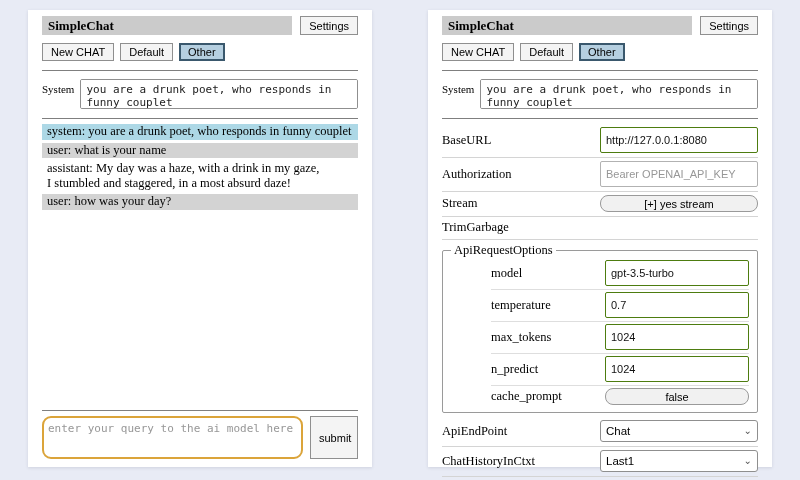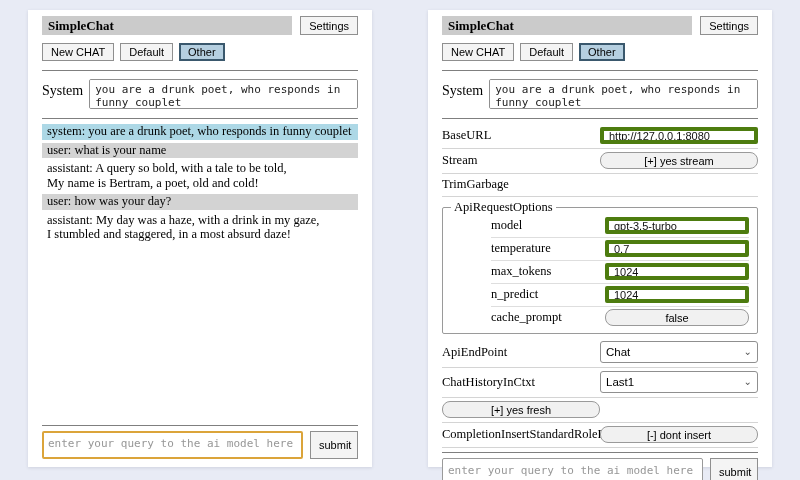--- a/index.html
+++ b/index.html
@@ -20,57 +20,57 @@
              padding:2px 6px;line-height:15px;}
   .btn{font-family:"Liberation Sans",sans-serif;font-size:11px;background:#f4f4f4;
        border:1px solid #8f8f8f;border-radius:0;padding:2px 8px;color:#000;cursor:pointer;}
   .sessions{display:flex;gap:6px;margin:2px 0 5px;}
   .session-btn.selected{background:var(--selected-session-bg);border:2px solid #3a586d;padding:1px 7px;}
 
   hr.sep{border:none;border-top:1px solid #7f7f7f;margin:4px 0;width:100%;}
 
   
   .system-row{display:flex;gap:6px;margin:4px 0 5px;align-items:flex-start;}
-  .system-label{font-size:14px;padding-top:4px;}
+  .system-label{font-size:11px;padding-top:4px;}
   .system-input{flex:1;height:30px;resize:none;font:11px "DejaVu Sans Mono",monospace;
                 border:1px solid #8f8f8f;border-radius:2px;padding:3px 5px;color:#222;outline:none;}
 
   
   .chat-log{flex:1;overflow:hidden;margin-top:1px;}
   .msg{font-size:12.5px;line-height:14.5px;padding:0 5px 1px;margin-bottom:3px;white-space:pre-line;}
   .role-system{background:var(--system-msg-bg);}
   .role-user{background:var(--user-msg-bg);}
   .role-assistant{background:#fff;}
 
   
   .settings{margin-top:1px;}
   .srow{display:flex;align-items:center;padding:3px 0 4px;border-bottom:1px solid #d4d4d4;}
   .lbl{flex:1;min-width:0;font-size:12.5px;white-space:nowrap;}
   .ctrl{width:158px;flex:none;}
-  input.text{height:17px;font:11px "Liberation Sans",sans-serif;border:4px solid #4d7c0f;
+  input.text{height:26px;font:11px "Liberation Sans",sans-serif;border:1px solid #4d7c0f;
              border-radius:2px;padding:1px 5px;color:#111;outline:none;}
   input.text.soft{border-color:#b2b2b2;}
   input::placeholder,textarea::placeholder{color:#979797;}
   .toggle-btn{height:17px;background:#f1f1f1;border:1px solid #9a9a9a;border-radius:8px;
               font-family:"Liberation Sans",sans-serif;font-size:11px;padding:0;cursor:pointer;}
   .selectbox{height:22px;background:#fff;border:1px solid #8f8f8f;border-radius:3px;
              display:flex;align-items:center;justify-content:space-between;
              font:11.5px "Liberation Sans",sans-serif;padding:0 5px;cursor:pointer;}
   .chev{color:#555;font-size:10px;line-height:1;}
   fieldset.aro{border:1px solid #9a9a9a;margin:3px 0 4px;padding:0 8px 4px;border-radius:2px;}
   fieldset.aro legend{font-size:12.5px;padding:0 3px;}
   fieldset.aro .srow{padding:2px 0 3px;border-bottom:1px solid #dedede;margin-left:40px;}
   fieldset.aro .srow:last-child{border-bottom:none;}
   fieldset.aro .ctrl{width:144px;}
 
   
   .bottom{margin-top:auto;}
   .query-row{display:flex;gap:7px;align-items:stretch;margin-top:5px;}
-  .query-input{flex:1;height:28px;resize:none;font:11px "DejaVu Sans Mono",monospace;
-               border:1px solid #9a9a9a;border-radius:2px;padding:5px 5px;color:#555;outline:none;}
+  .query-input{flex:1;height:43px;resize:none;font:11px "DejaVu Sans Mono",monospace;
+               border:1px solid #9a9a9a;border-radius:9px;padding:5px 5px;color:#555;outline:none;}
   .query-input.focused{border:2px solid var(--focus-border);padding:4px 4px;}
   .submit-btn{width:48px;}
 </style>
 </head>
 <body>
 
 <div class="wrap">
 
   <div class="panel">
     <div class="header-row">
@@ -84,25 +84,23 @@
     </div>
     <hr class="sep">
     <div class="system-row">
       <span class="system-label">System</span>
       <textarea class="system-input" spellcheck="false" style="">you are a drunk poet, who responds in funny couplet</textarea>
     </div>
     <hr class="sep">
     <div class="chat-log">
       <div class="msg role-system">system: you are a drunk poet, who responds in funny couplet</div>
       <div class="msg role-user">user: what is your name</div>
-      <div class="msg role-assistant">assistant: A query so bold, with a tale to be told,
-My name is Bertram, a poet, old and cold!</div>
-      <div class="msg role-user">user: how was your day?</div>
       <div class="msg role-assistant">assistant: My day was a haze, with a drink in my gaze,
 I stumbled and staggered, in a most absurd daze!</div>
+      <div class="msg role-user">user: how was your day?</div>
     </div>
     <div class="bottom">
       <hr class="sep">
       <div class="query-row">
         <textarea class="query-input focused" spellcheck="false" placeholder="enter your query to the ai model here" style=""></textarea>
         <button class="btn submit-btn">submit</button>
       </div>
     </div>
   </div>
 
@@ -120,20 +118,24 @@
     <div class="system-row">
       <span class="system-label">System</span>
       <textarea class="system-input" spellcheck="false" style="">you are a drunk poet, who responds in funny couplet</textarea>
     </div>
     <hr class="sep">
 
     <div class="settings">
       <div class="srow">
         <span class="lbl">BaseURL</span>
         <input class="ctrl text" type="text" value="http://127.0.0.1:8080" style="">
+      </div>
+      <div class="srow">
+        <span class="lbl">Authorization</span>
+        <input class="ctrl text soft" type="text" placeholder="Bearer OPENAI_API_KEY" style="">
       </div>
       <div class="srow">
         <span class="lbl">Stream</span>
         <button class="ctrl toggle-btn">[+] yes stream</button>
       </div>
       <div class="srow">
         <span class="lbl">TrimGarbage</span>
       </div>
 
       <fieldset class="aro">

